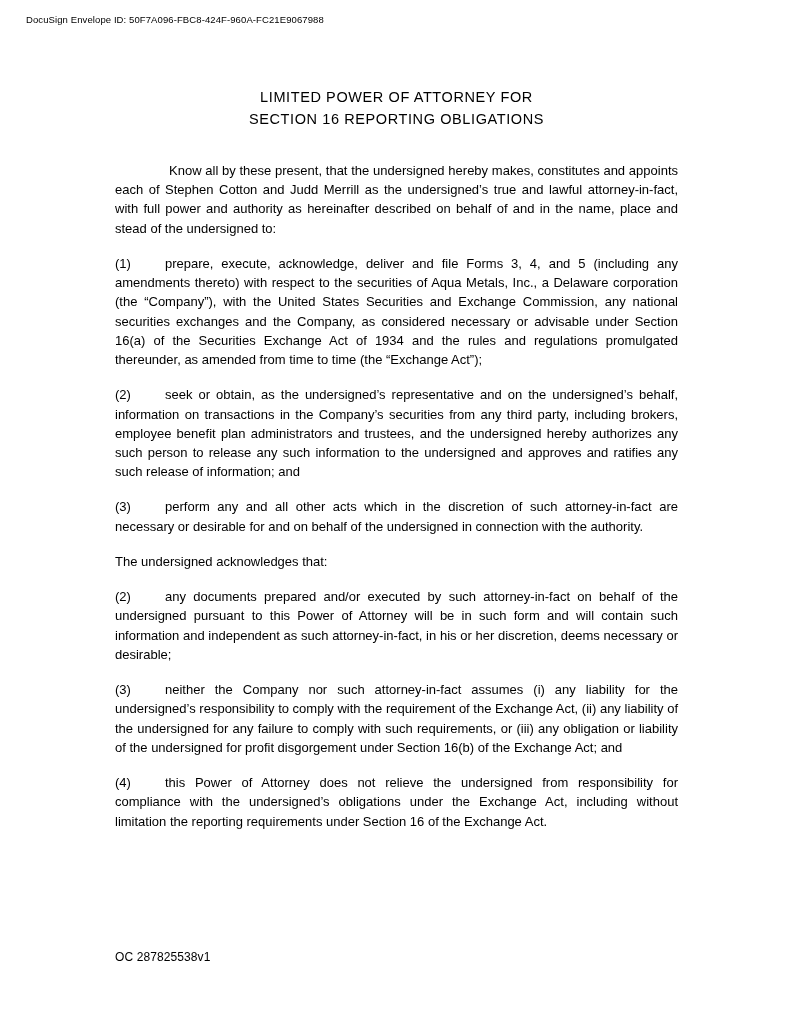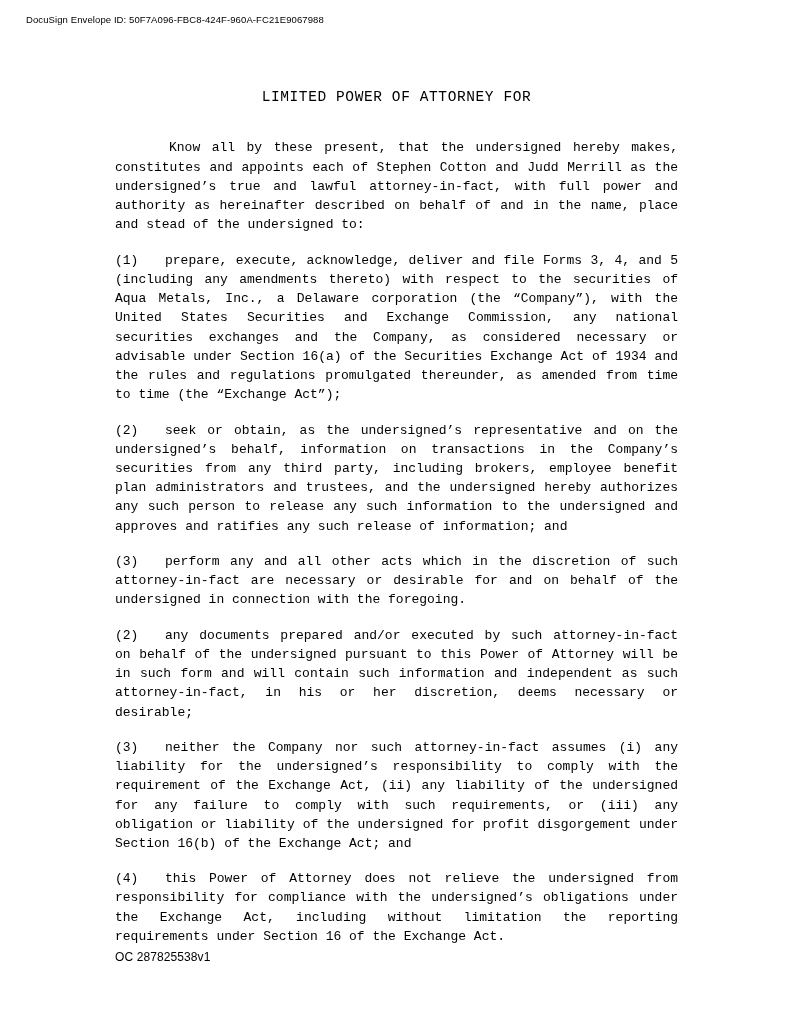--- a/index.html
+++ b/index.html
@@ -30,21 +30,20 @@
     font-size: 9.5px;
     letter-spacing: 0.1px;
     color: #000;
     white-space: nowrap;
   }
   .content {
     position: absolute;
     top: 86px;
     left: 115px;
     width: 563px;
-    font-family: Liberation Mono, monospace;
   }
   .title-block {
     text-align: center;
     font-size: 14.5px;
     line-height: 1.55;
     letter-spacing: 0.6px;
     margin-bottom: 30px;
   }
   .title-line {
     display: block;
@@ -77,30 +76,32 @@
 <body>
 
 <div class="page">
 
   <div class="envelope-id">DocuSign Envelope ID: 50F7A096-FBC8-424F-960A-FC21E9067988</div>
 
   <div class="content">
 
     <div class="title-block">
       <span class="title-line">LIMITED POWER OF ATTORNEY FOR</span>
+      <span class="title-line">SECTION 16 REPORTING OBLIGATIONS</span>
     </div>
 
     <p class="body-par"><span class="indent-first"></span><span>Know all by these present, that the undersigned hereby makes, constitutes and appoints each of Stephen Cotton and Judd Merrill as the undersigned’s true and lawful attorney-in-fact, with full power and authority as hereinafter described on behalf of and in the name, place and stead of the undersigned to:</span></p>
 
     <p class="body-par"><span class="num-label">(1)</span><span>prepare, execute, acknowledge, deliver and file Forms 3, 4, and 5 (including any amendments thereto) with respect to the securities of Aqua Metals, Inc., a Delaware corporation (the “Company”), with the United States Securities and Exchange Commission, any national securities exchanges and the Company, as considered necessary or advisable under Section 16(a) of the Securities Exchange Act of 1934 and the rules and regulations promulgated thereunder, as amended from time to time (the “Exchange Act”);</span></p>
 
     <p class="body-par"><span class="num-label">(2)</span><span>seek or obtain, as the undersigned’s representative and on the undersigned’s behalf, information on transactions in the Company’s securities from any third party, including brokers, employee benefit plan administrators and trustees, and the undersigned hereby authorizes any such person to release any such information to the undersigned and approves and ratifies any such release of information; and</span></p>
 
-    <p class="body-par"><span class="num-label">(3)</span><span>perform any and all other acts which in the discretion of such attorney-in-fact are necessary or desirable for and on behalf of the undersigned in connection with the foregoing.</span></p>
+    <p class="body-par"><span class="num-label">(3)</span><span>perform any and all other acts which in the discretion of such attorney-in-fact are necessary or desirable for and on behalf of the undersigned in connection with the authority.</span></p>
 
+    <p class="body-par">The undersigned acknowledges that:</p>
 
 
     <p class="body-par"><span class="num-label">(2)</span><span>any documents prepared and/or executed by such attorney-in-fact on behalf of the undersigned pursuant to this Power of Attorney will be in such form and will contain such information and independent as such attorney-in-fact, in his or her discretion, deems necessary or desirable;</span></p>
 
     <p class="body-par"><span class="num-label">(3)</span><span>neither the Company nor such attorney-in-fact assumes (i) any liability for the undersigned’s responsibility to comply with the requirement of the Exchange Act, (ii) any liability of the undersigned for any failure to comply with such requirements, or (iii) any obligation or liability of the undersigned for profit disgorgement under Section 16(b) of the Exchange Act; and</span></p>
 
     <p class="body-par"><span class="num-label">(4)</span><span>this Power of Attorney does not relieve the undersigned from responsibility for compliance with the undersigned’s obligations under the Exchange Act, including without limitation the reporting requirements under Section 16 of the Exchange Act.</span></p>
 
   </div>
 

